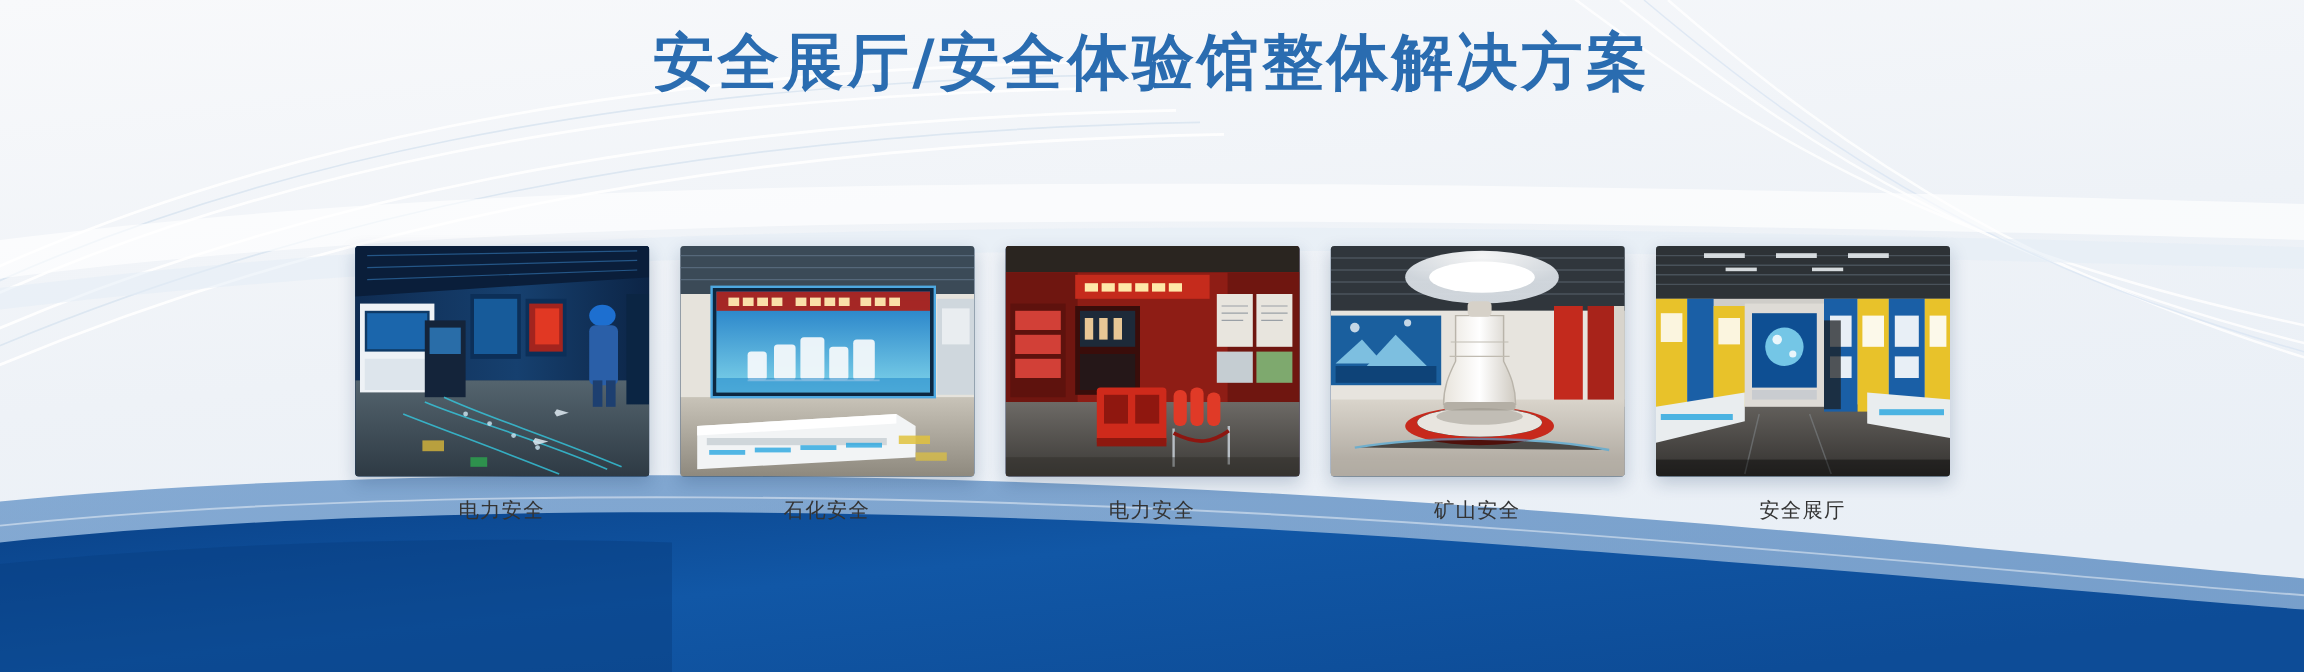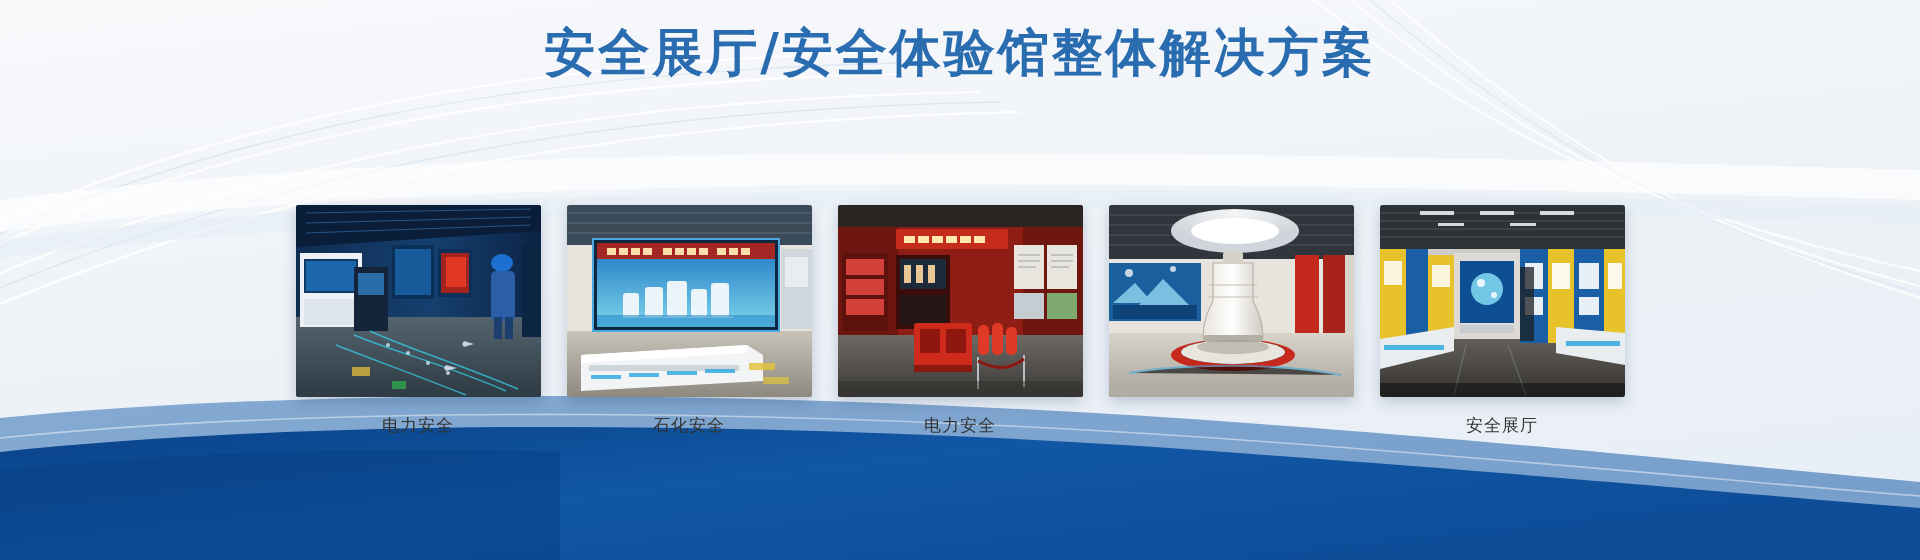--- a/index.html
+++ b/index.html
@@ -421,20 +421,21 @@
             </g>
 
             <ellipse cx="124" cy="142" rx="36" ry="7" fill="#9a958b" opacity="0.5"></ellipse>
 
             <g stroke="#3fa9e0" stroke-width="2" opacity="0.6">
               <path d="M20 168 C 80 158, 170 158, 232 170"></path>
             </g>
             <rect x="0" y="178" width="245" height="14" fill="#b6b1a8" opacity="0.55"></rect>
           </svg>
         </div>
+        <div class="caption">矿山安全</div>
       </div>
 
       <div class="card">
         <div class="thumb">
           <svg viewBox="0 0 245 192" preserveAspectRatio="none">
             <defs>
               <linearGradient id="c5f" x1="0" y1="0" x2="0" y2="1">
                 <stop offset="0%" stop-color="#63605c"></stop>
                   <stop offset="100%" stop-color="#33312f"></stop>
               </linearGradient>

